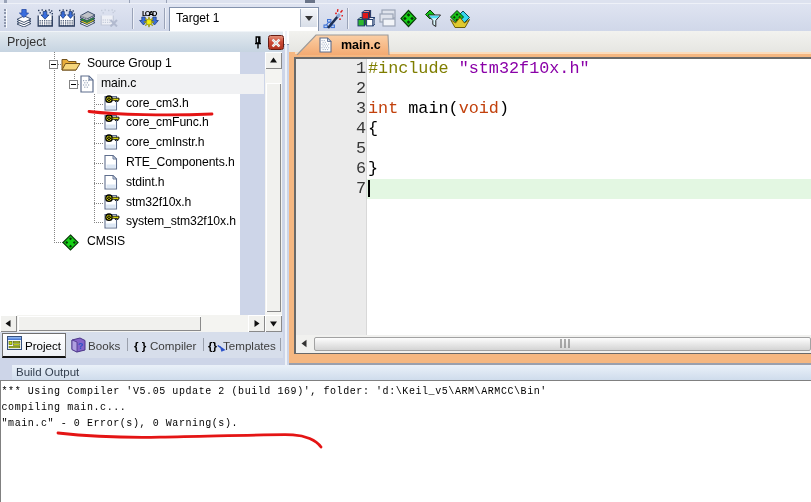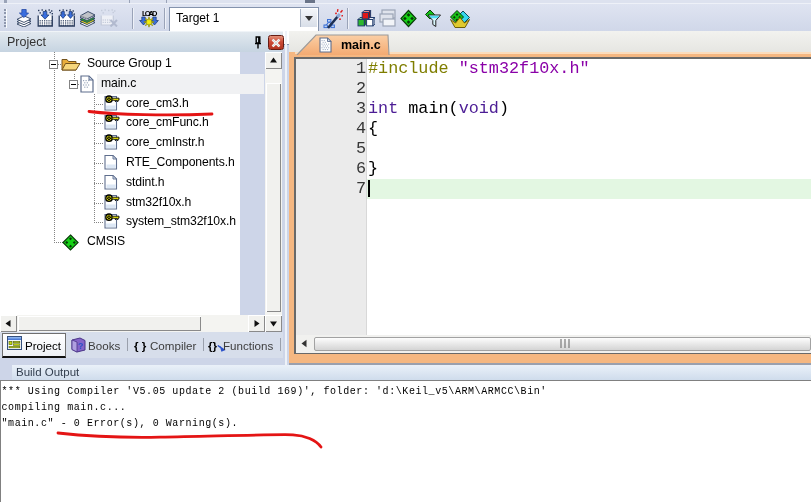--- a/index.html
+++ b/index.html
@@ -45,21 +45,21 @@
 #paleline{position:absolute;left:0;top:21px;width:522px;height:1.5px;background:#fbdcbc;}
 #oleft{position:absolute;left:0;top:21px;width:5.5px;height:312px;background:#f5b781;}
 #obottom{position:absolute;left:0;top:322px;width:522px;height:10px;background:#f5b781;}
 #ogray{position:absolute;left:0;top:332px;width:522px;height:2px;background:#9aa0ae;}
 #edframe{position:absolute;left:5px;top:25.5px;width:517px;height:297px;background:#fff;border-left:2px solid #696969;border-top:2px solid #696969;border-bottom:1.5px solid #696969;box-sizing:border-box;}
 #gutter{position:absolute;left:7px;top:27.5px;width:70.5px;height:276.5px;background:#ebebeb;border-right:1px solid #d8d8d8;box-sizing:border-box;}
 .lnum{position:absolute;width:70px;text-align:right;font-family:"Liberation Mono",monospace;font-size:16.8px;line-height:20px;color:#363636;}
 .cline{position:absolute;left:79px;font-family:"Liberation Mono",monospace;font-size:16.8px;line-height:20px;white-space:pre;color:#000;}
 #greenline{position:absolute;left:77.5px;top:147.5px;width:444.5px;height:20px;background:#e3f7e2;}
 #cursor{position:absolute;left:79px;top:148.5px;width:1.5px;height:17px;background:#000;}
-.kw{color:#4c1d95;}
+.kw{color:#c2410c;}
 .pp{color:#7f7e00;}
 .str{color:#8a01a8;}
 
 #ehsb{position:absolute;left:7px;top:304px;width:515px;height:17.5px;background:#f1f1ef;}
 
 #bheader{left:12px;top:365px;width:811px;height:14.5px;background:linear-gradient(#eaf1f9,#cfdcec);}
 #bheader .t{position:absolute;left:4px;top:1px;font-size:11.5px;color:#323e4e;}
 #bcontent{left:0;top:379.5px;width:811px;height:122.5px;background:#fff;border-left:1.5px solid #808080;border-top:1.5px solid #808080;box-sizing:border-box;}
 .bline{position:absolute;left:0.5px;font-family:"Liberation Mono",monospace;font-size:10px;letter-spacing:0.57px;line-height:16px;color:#000;white-space:pre;}
 svg{display:block;}
@@ -438,21 +438,21 @@
     <div class="ptlbl" style="left:88px;">Books</div>
     <div class="ptsep" style="left:127px;"></div>
     <div class="ptlbl" style="left:134px;color:#000;font-weight:bold;">{ }</div>
     <div class="ptlbl" style="left:150px;">Compiler</div>
     <div class="ptsep" style="left:203px;"></div>
     <div class="ptlbl" style="left:208px;color:#000;font-weight:bold;">{}</div>
     <svg style="position:absolute;left:217px;top:13px;" width="11" height="10" viewBox="0 0 11 10">
       <path d="M0.8,0.5 L3.8,2.6" stroke="#2a50c8" stroke-width="1.4" fill="none"></path>
       <polygon points="2.8,1 8.6,5 4.4,6.8" fill="#2a50c8"></polygon>
     </svg>
-    <div class="ptlbl" style="left:223px;">Functions</div>
+    <div class="ptlbl" style="left:223px;">Templates</div>
     <div class="ptsep" style="left:280px;"></div>
   </div>
   <div id="edwin" class="abs">
     <div id="tabbar"></div>
     <div id="orangetop"></div>
     <div id="paleline"></div>
     <div id="oleft"></div>
     <div id="obottom"></div>
     <div id="ogray"></div>
     <svg style="position:absolute;left:4px;top:2.5px;" width="100" height="21" viewBox="0 0 100 21">

